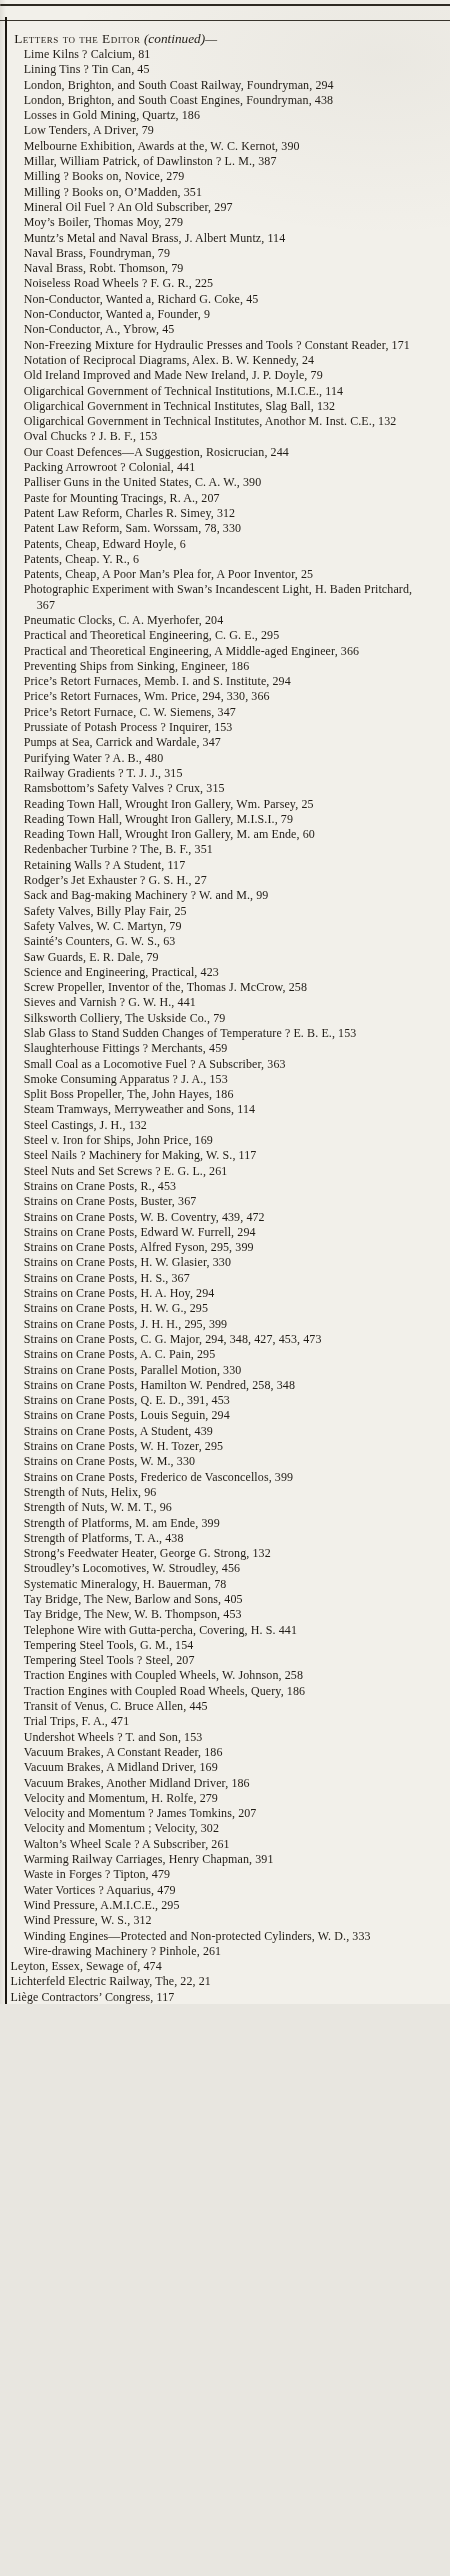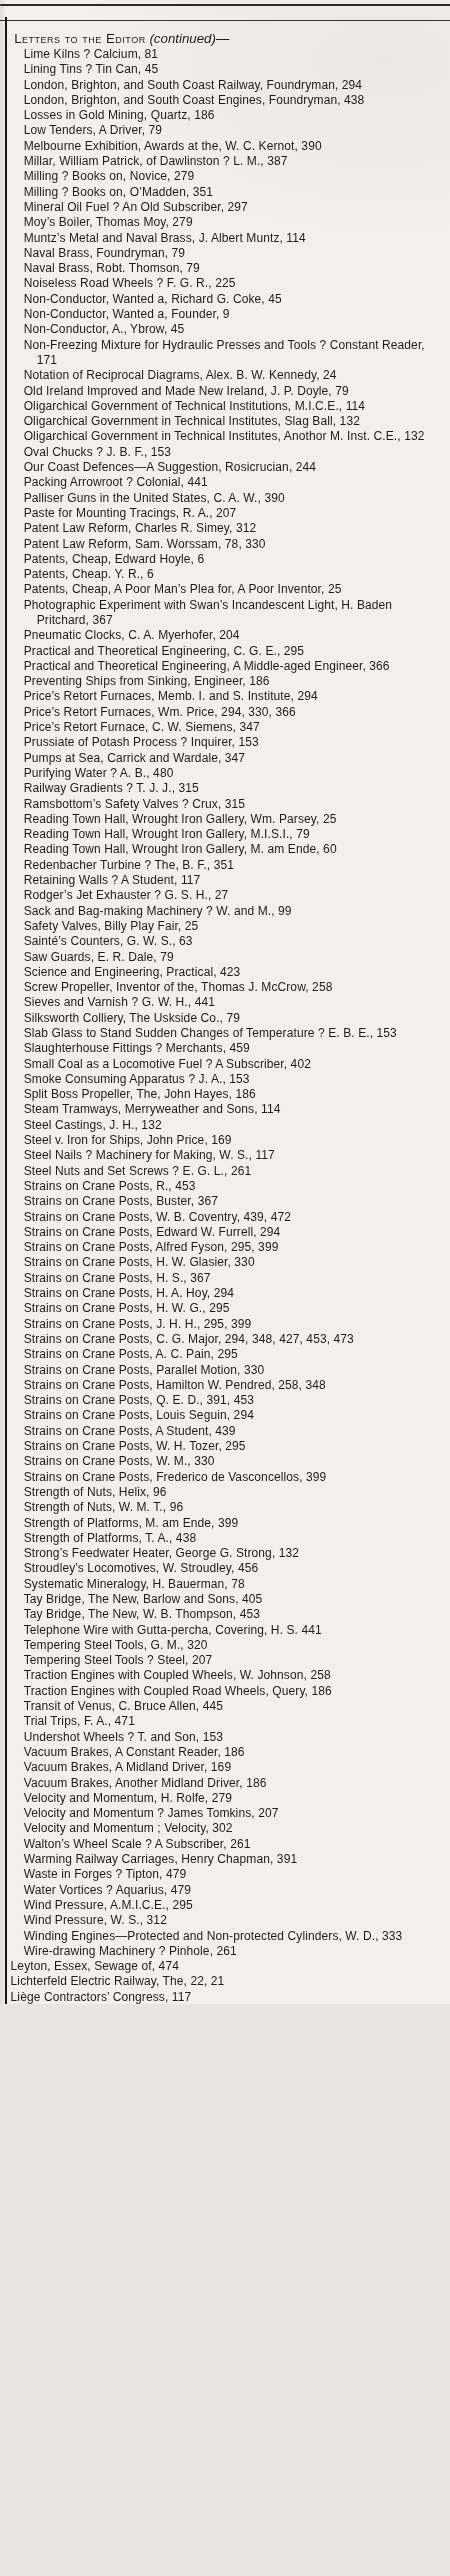--- a/index.html
+++ b/index.html
@@ -4,21 +4,21 @@
 <style>
   html,body{margin:0;padding:0;background:#e8e6e0;}
   .page{
     position:relative;
     width:451px;height:2004px;
     background:
       linear-gradient(90deg, rgba(60,55,45,0.10), rgba(60,55,45,0) 6px),
       radial-gradient(ellipse 534px 296px at 85% 3%, rgba(90,85,70,0.05), transparent 60%),
       #f2f0ea;
     color:#201c16;
-    font-family:Liberation Sans, sans-serif;
+    font-family:Liberation Serif, serif;
     overflow:hidden;
   }
   .rule-a{position:absolute;left:0;right:0;top:4.2px;height:1.8px;background:#2e2a23;border-radius:1.2px;}
   .rule-b{position:absolute;left:0;right:0;top:20px;height:1.2px;background:#37332b;}
   .left-rule{position:absolute;left:4.7px;top:16.6px;height:2527px;width:2.4px;background:#1b1711;}
   .content{position:absolute;left:14.2px;top:31px;width:419px;}
   .heading{margin:0;font-size:13.3px;line-height:16px;white-space:nowrap;}
   .heading .sc{font-variant:small-caps;letter-spacing:0.5px;}
   .heading .it{font-style:italic;}
   ul.entries{margin:0;padding:0;list-style:none;}
@@ -147,38 +147,39 @@
         <li class="entry sub">Redenbacher Turbine ? The, B. F., 351</li>
 
         <li class="entry sub">Retaining Walls ? A Student, 117</li>
 
         <li class="entry sub">Rodger’s Jet Exhauster ? G. S. H., 27</li>
 
         <li class="entry sub">Sack and Bag-making Machinery ? W. and M., 99</li>
 
         <li class="entry sub">Safety Valves, Billy Play Fair, 25</li>
 
+        <li class="entry sub">Safety Valves, W. C. Martyn, 79</li>
 
         <li class="entry sub">Sainté’s Counters, G. W. S., 63</li>
 
         <li class="entry sub">Saw Guards, E. R. Dale, 79</li>
 
         <li class="entry sub">Science and Engineering, Practical, 423</li>
 
         <li class="entry sub">Screw Propeller, Inventor of the, Thomas J. McCrow, 258</li>
 
         <li class="entry sub">Sieves and Varnish ? G. W. H., 441</li>
 
         <li class="entry sub">Silksworth Colliery, The Uskside Co., 79</li>
 
         <li class="entry sub">Slab Glass to Stand Sudden Changes of Temperature ? E. B. E., 153</li>
 
         <li class="entry sub">Slaughterhouse Fittings ? Merchants, 459</li>
 
-        <li class="entry sub">Small Coal as a Locomotive Fuel ? A Subscriber, 402</li>
+        <li class="entry sub">Small Coal as a Locomotive Fuel ? A Subscriber, 363</li>
 
         <li class="entry sub">Smoke Consuming Apparatus ? J. A., 153</li>
 
         <li class="entry sub">Split Boss Propeller, The, John Hayes, 186</li>
 
         <li class="entry sub">Steam Tramways, Merryweather and Sons, 114</li>
 
         <li class="entry sub">Steel Castings, J. H., 132</li>
 
         <li class="entry sub">Steel v. Iron for Ships, John Price, 169</li>
@@ -240,21 +241,21 @@
         <li class="entry sub">Stroudley’s Locomotives, W. Stroudley, 456</li>
 
         <li class="entry sub">Systematic Mineralogy, H. Bauerman, 78</li>
 
         <li class="entry sub">Tay Bridge, The New, Barlow and Sons, 405</li>
 
         <li class="entry sub">Tay Bridge, The New, W. B. Thompson, 453</li>
 
         <li class="entry sub">Telephone Wire with Gutta-percha, Covering, H. S. 441</li>
 
-        <li class="entry sub">Tempering Steel Tools, G. M., 320</li>
+        <li class="entry sub">Tempering Steel Tools, G. M., 154</li>
 
         <li class="entry sub">Tempering Steel Tools ? Steel, 207</li>
 
         <li class="entry sub">Traction Engines with Coupled Wheels, W. Johnson, 258</li>
 
         <li class="entry sub">Traction Engines with Coupled Road Wheels, Query, 186</li>
 
         <li class="entry sub">Transit of Venus, C. Bruce Allen, 445</li>
 
         <li class="entry sub">Trial Trips, F. A., 471</li>

